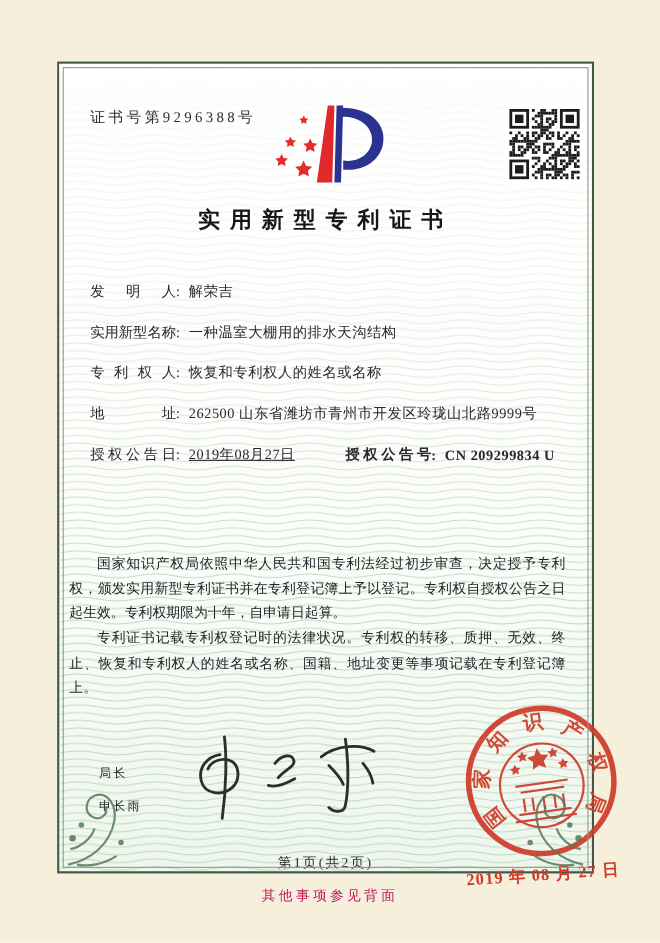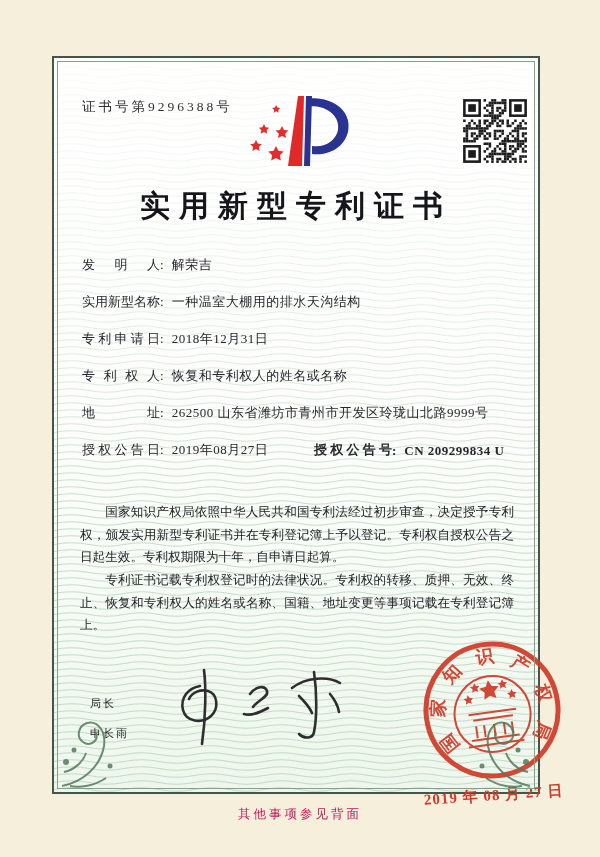--- a/index.html
+++ b/index.html
@@ -35,39 +35,39 @@
 
   .cert-no{
     position:absolute;left:28px;top:40px;
     font-size:13.5px;letter-spacing:3px;color:#2e2e34;
   }
   .logo{position:absolute;left:176px;top:26px;width:160px;height:100px;}
   .qr{position:absolute;left:404px;top:36px;width:74px;height:74px;}
 
   .title{
     position:absolute;left:0;right:0;top:128px;
-    text-align:center;font-size:30px;font-weight:bold;color:#15151a;
+    text-align:center;font-size:20px;font-weight:bold;color:#15151a;
     letter-spacing:9px;
   }
 
   .fields{position:absolute;left:28px;right:24px;top:198px;font-size:13px;color:#27272e;}
   .frow{margin-bottom:19px;white-space:nowrap;}
   .flabel{
     display:inline-block;width:78px;
     text-align:justify;text-align-last:justify;
     vertical-align:bottom;
   }
   .fcolon{display:inline-block;margin-right:8px;}
   .fvalue{letter-spacing:.5px;}
   .grant-row{display:flex;}
-  .grant-pair1{width:232px;white-space:nowrap;}
+  .grant-pair1{width:232px;white-space:nowrap;text-decoration:underline;}
   .grant-pair2{white-space:nowrap;font-weight:bold;}
 
   .paras{
-    position:absolute;left:26px;right:24px;top:443px;
+    position:absolute;left:9px;right:24px;top:443px;
     font-size:12.6px;line-height:1.8;color:#23232a;text-align:justify;
   }
   .paras p{margin:0;text-indent:2em;}
 
   .sig-labels{position:absolute;left:36px;top:630px;font-size:11px;color:#222;line-height:30px;letter-spacing:2px;}
   .signature{position:absolute;left:108px;top:606px;width:200px;height:86px;}
 
   .seal{position:absolute;left:350px;top:570px;width:180px;height:186px;}
 
   .page-no{
@@ -372,23 +372,20 @@
       <div class="title">实用新型专利证书</div>
 
       <div class="fields">
         <div class="frow">
           <span class="flabel">发明人</span><span class="fcolon">:</span><span class="fvalue">解荣吉</span>
         </div>
         <div class="frow">
           <span class="flabel">实用新型名称</span><span class="fcolon">:</span><span class="fvalue">一种温室大棚用的排水天沟结构</span>
         </div>
         <div class="frow">
-          <span class="flabel">专利申请日</span><span class="fcolon">:</span><span class="fvalue">2018年12月31日</span>
-        </div>
-        <div class="frow">
           <span class="flabel">专利权人</span><span class="fcolon">:</span><span class="fvalue">恢复和专利权人的姓名或名称</span>
         </div>
         <div class="frow">
           <span class="flabel">地址</span><span class="fcolon">:</span><span class="fvalue">262500 山东省潍坊市青州市开发区玲珑山北路9999号</span>
         </div>
         <div class="frow grant-row">
           <span class="grant-pair1">
             <span class="flabel">授权公告日</span><span class="fcolon">:</span><span class="fvalue">2019年08月27日</span>
           </span>
           <span class="grant-pair2">
@@ -444,20 +441,21 @@
               <path d="M68 90 h40"></path>
               <path d="M70 96 v12 M78 96 v12 M88 96 v12 M98 96 v12 M106 96 v12"></path>
               <path d="M64 110 h48"></path>
               <path d="M60 116 h56"></path>
             </g>
           </g>
         </g>
         <text x="90" y="172" transform="rotate(-4,90,172)" text-anchor="middle" fill="#cf3a28" font-size="15" font-weight="bold" letter-spacing="1" font-family="'Liberation Serif','DejaVu Serif',serif">2019 年 08 月 27 日</text>
       </svg>
 
+      <div class="page-no">第1页(共2页)</div>
 
       <svg class="corner-orn left" viewBox="0 0 72 84">
         <g fill="none" stroke="#557a5b" stroke-width="2" opacity="0.85">
           <path d="M6 80 C 26 76, 44 62, 48 40 C 50 26, 42 14, 31 17 C 22 20, 20 31, 27 36 C 34 41, 43 35, 40 27"></path>
           <path d="M8 66 C 18 64, 27 56, 30 47"></path>
           <path d="M14 80 C 24 82, 38 80, 50 72"></path>
           <circle cx="10" cy="56" r="3" fill="#557a5b" stroke="none"></circle>
           <circle cx="18" cy="44" r="2.5" fill="#557a5b" stroke="none"></circle>
           <circle cx="54" cy="60" r="2.5" fill="#557a5b" stroke="none"></circle>
         </g>

